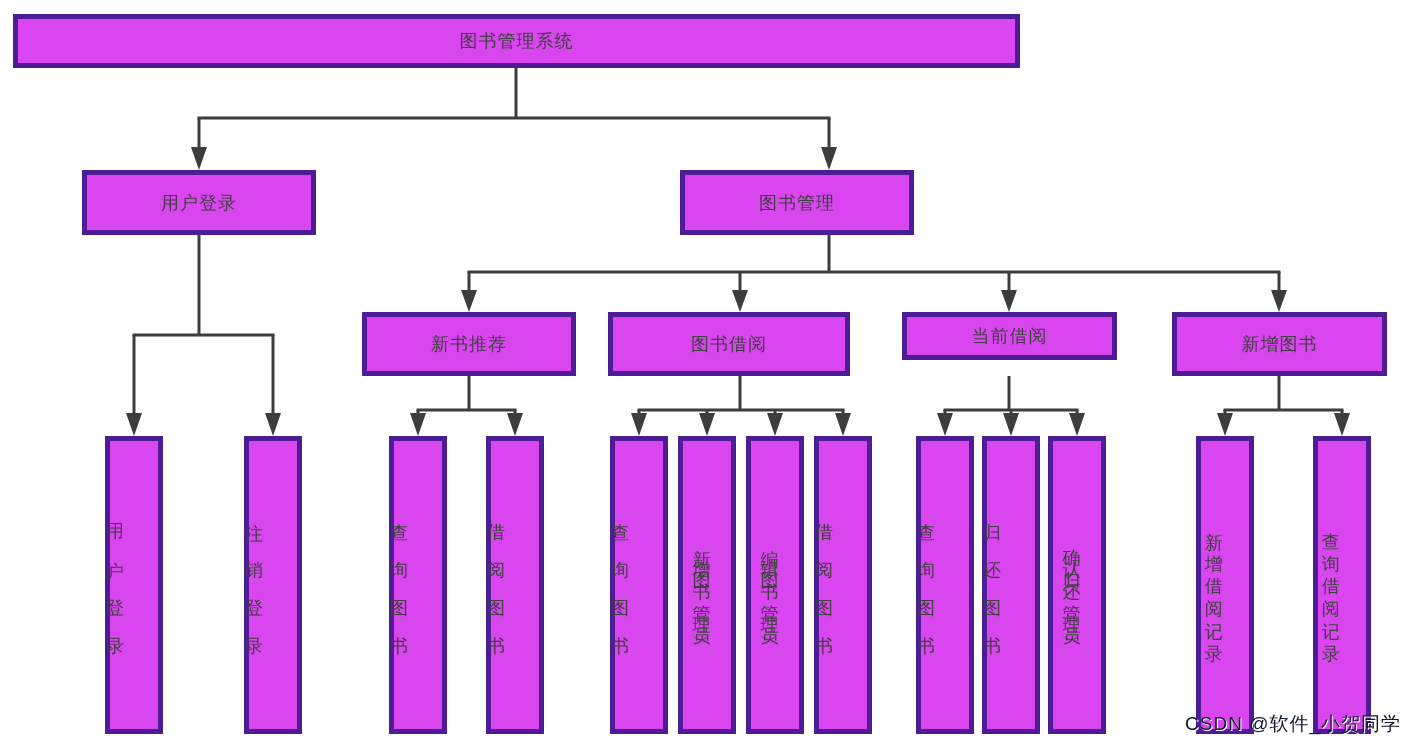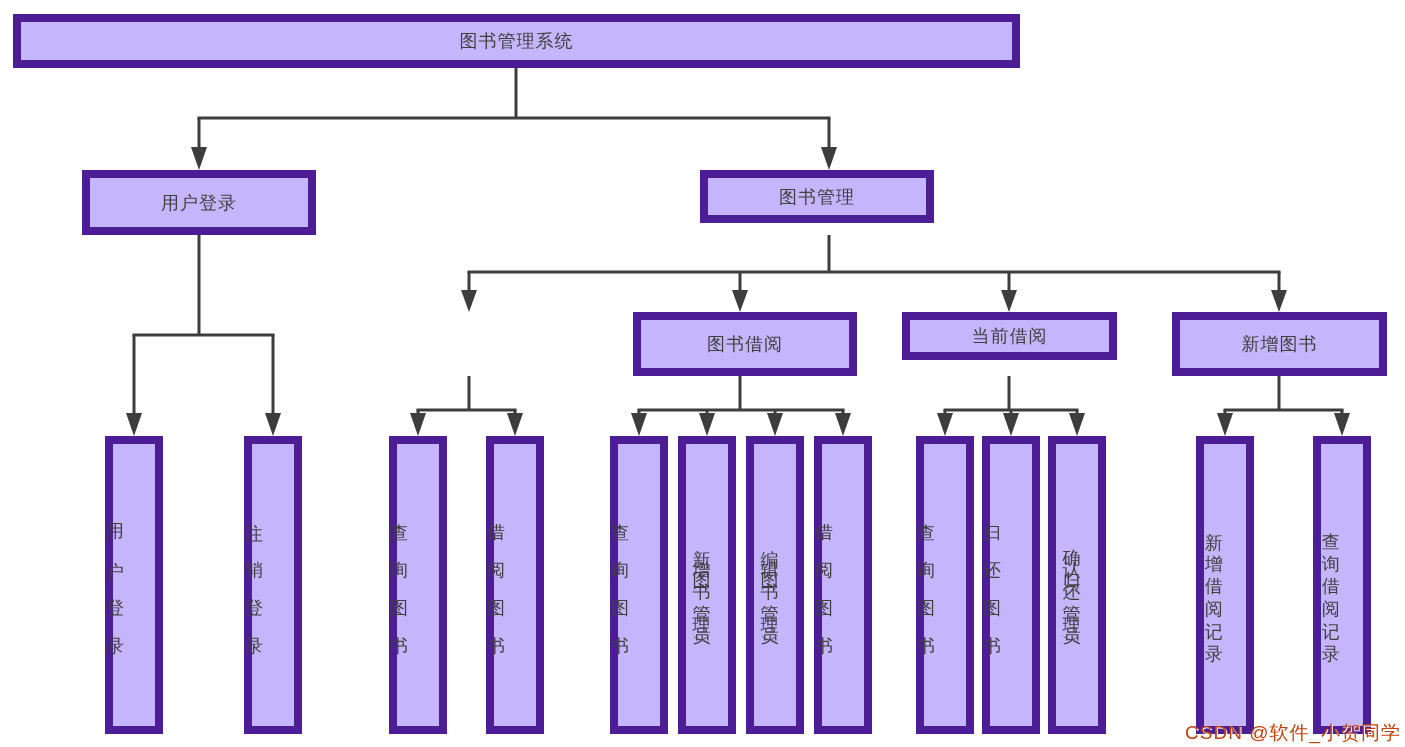--- a/index.html
+++ b/index.html
@@ -16,22 +16,22 @@
     overflow: hidden;
   }
   #connector-layer {
     position: absolute;
     left: 0; top: 0;
     width: 1405px; height: 747px;
   }
   .box {
     position: absolute;
     box-sizing: border-box;
-    border: 8px solid #4c1d95;
-    background: #c4b5fd;
+    border: 5px solid #4c1d95;
+    background: #d946ef;
     display: flex;
     align-items: center;
     justify-content: center;
     color: #3f3f3f;
   }
   .box.h span {
     font-size: 18px;
     letter-spacing: 1px;
     white-space: nowrap;
   }
@@ -40,23 +40,23 @@
     font-size: 18px;
     line-height: 1;
     white-space: nowrap;
   }
   .v4 { letter-spacing: 2.1em; margin-block-start: 2.1em; }
   .v6 { letter-spacing: 1.25em; margin-block-start: 1.25em; }
   .v9 { letter-spacing: 0.62em; margin-block-start: 0.62em; }
   #watermark {
     position: absolute;
     right: 4px;
-    bottom: 1px;
+    bottom: 10px;
     font-size: 19px;
-    color: #c2410c;
+    color: #0f172a;
     text-shadow: 1px 1px 0 #ffffff;
     letter-spacing: 1px;
     z-index: 5;
   }
 </style>
 </head>
 <body>
 
 <div id="canvas">
 
@@ -126,25 +126,28 @@
     </g>
   </svg>
 
   <div class="box h" style="left:13px; top:14px; width:1007px; height:54px">
     <span>图书管理系统</span>
   </div>
 
   <div class="box h" style="left:82px; top:170px; width:234px; height:65px">
     <span>用户登录</span>
   </div>
-  <div class="box h" style="left:700px; top:170px; width:234px; height:53px">
+  <div class="box h" style="left:680px; top:170px; width:234px; height:65px">
     <span>图书管理</span>
   </div>
 
-  <div class="box h" style="left:633px; top:312px; width:224px; height:64px">
+  <div class="box h" style="left:362px; top:312px; width:214px; height:64px">
+    <span>新书推荐</span>
+  </div>
+  <div class="box h" style="left:608px; top:312px; width:242px; height:64px">
     <span>图书借阅</span>
   </div>
   <div class="box h" style="left:902px; top:312px; width:215px; height:48px">
     <span>当前借阅</span>
   </div>
   <div class="box h" style="left:1172px; top:312px; width:215px; height:64px">
     <span>新增图书</span>
   </div>
 
   <div class="box v" style="left:105px; top:436px; width:58px; height:298px">

